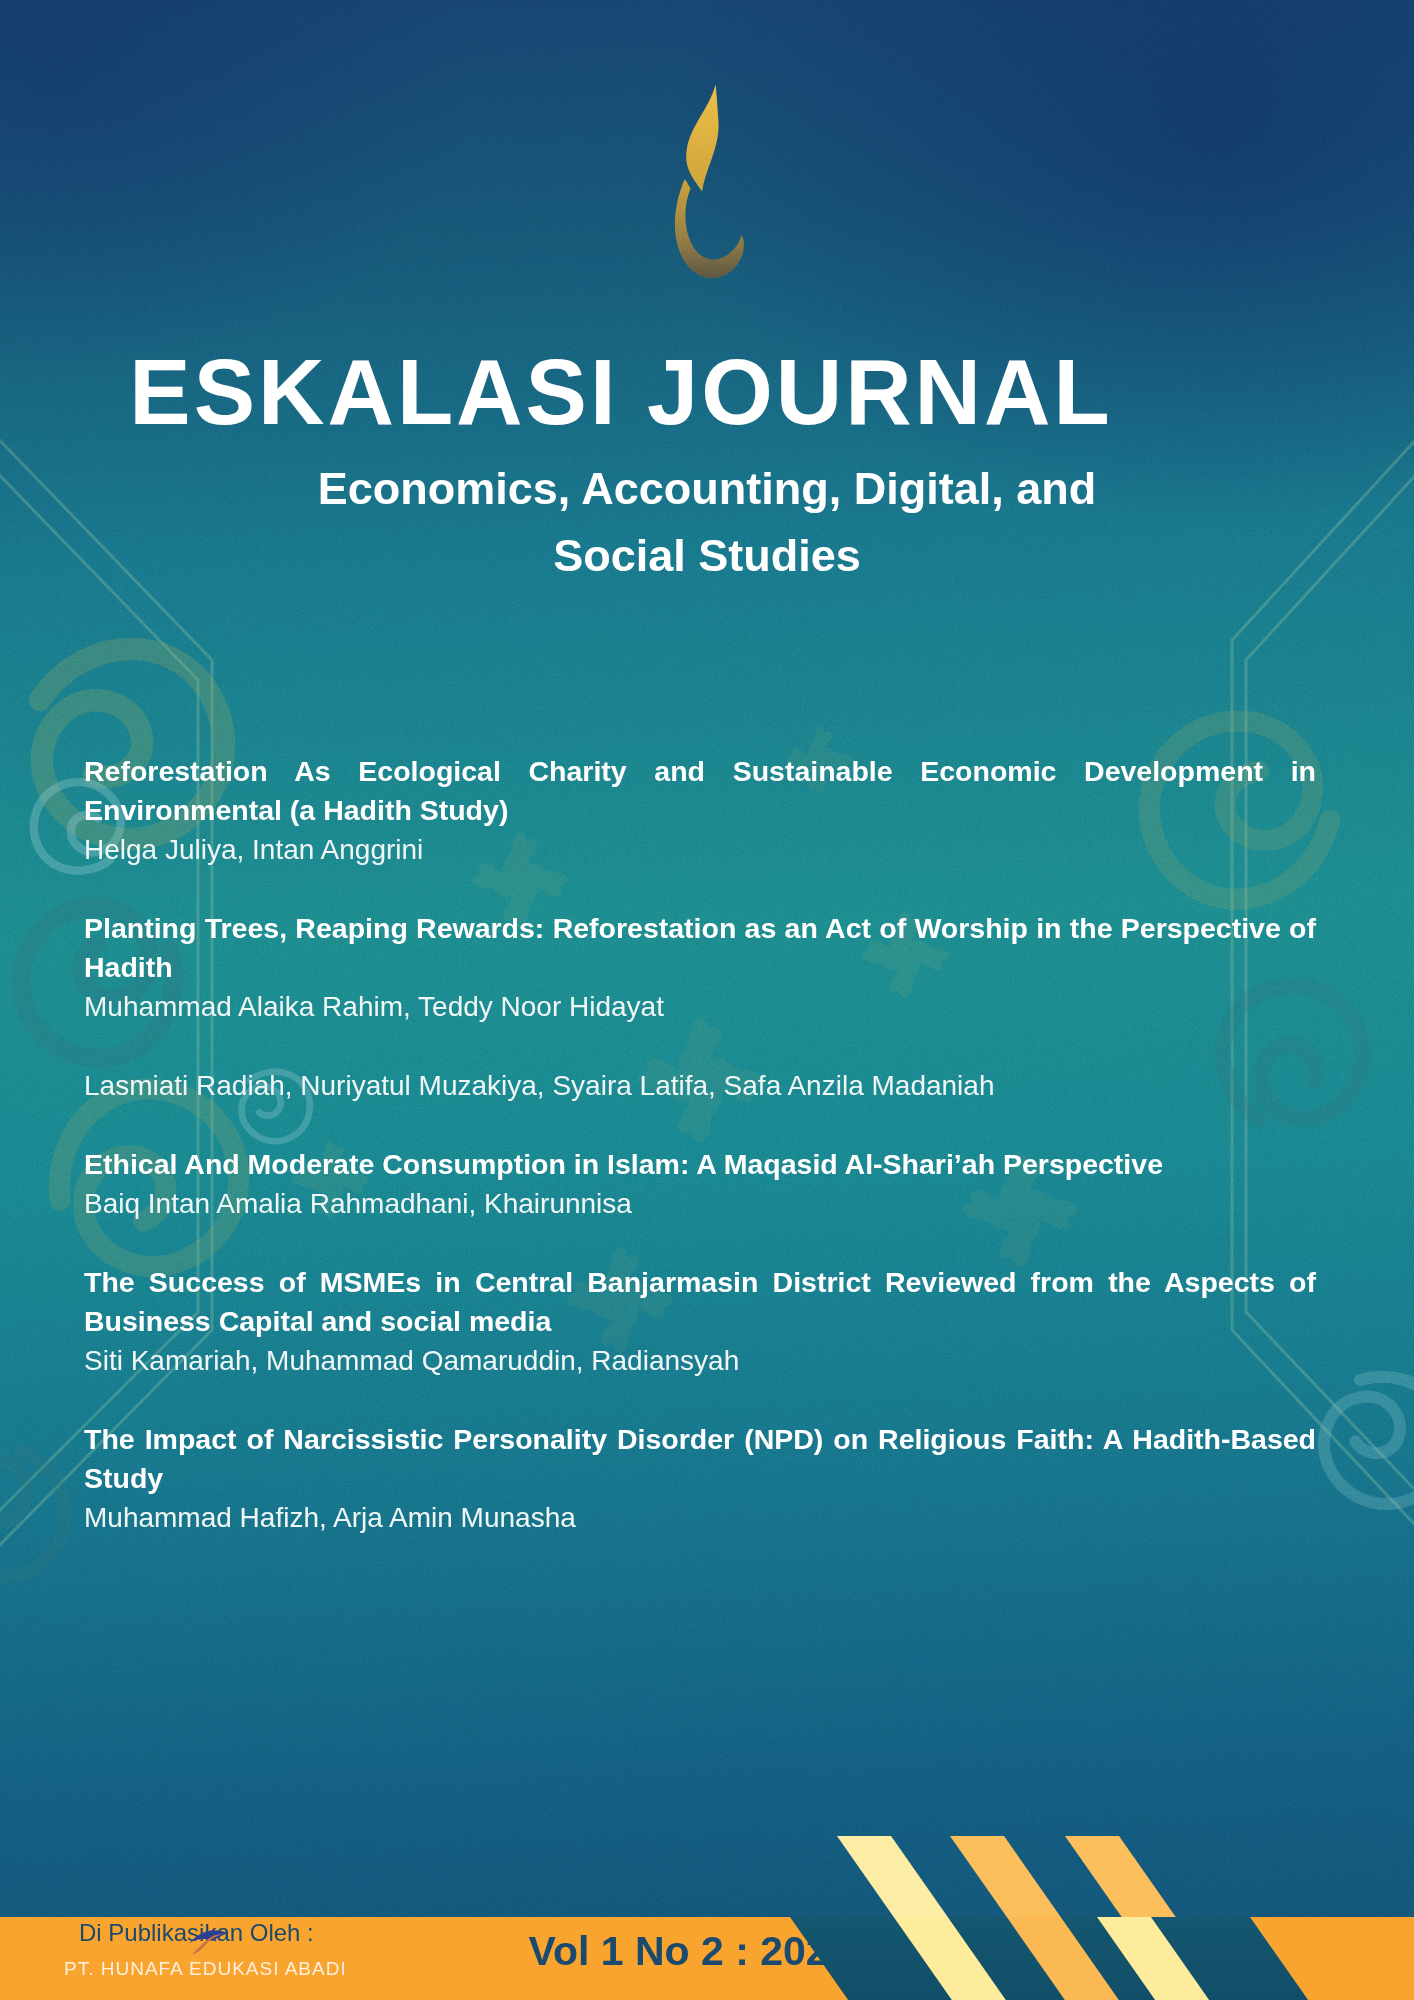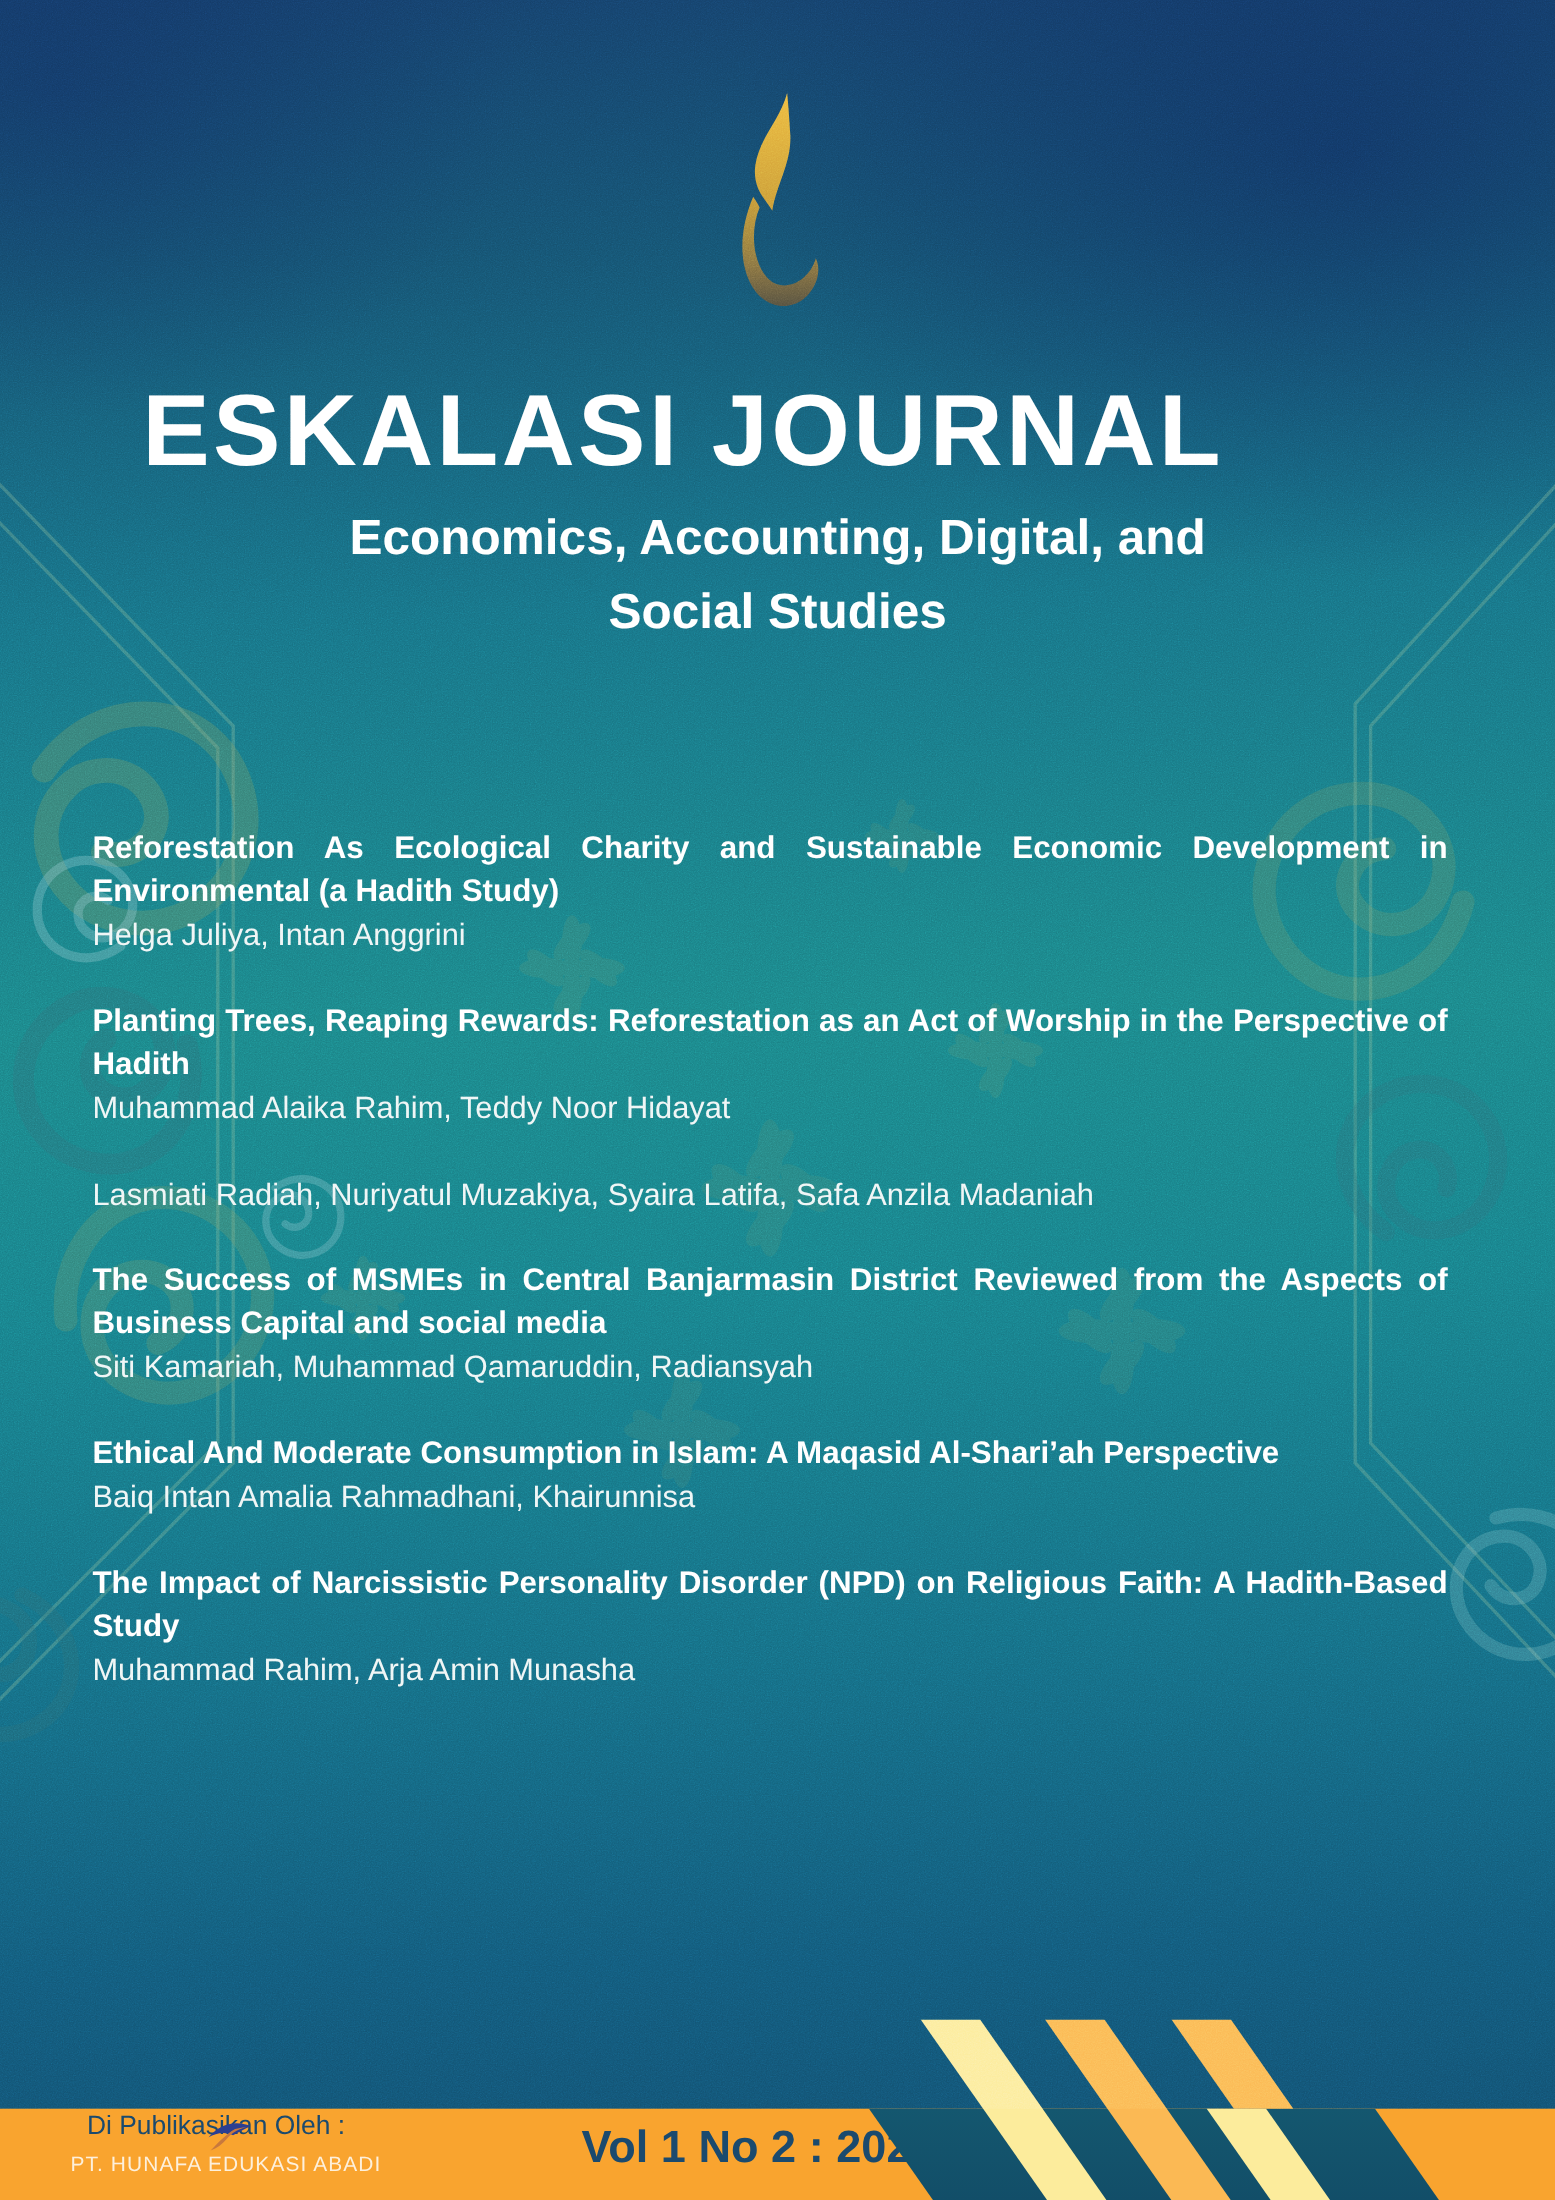--- a/index.html
+++ b/index.html
@@ -137,30 +137,30 @@
       <p class="article-authors">Helga Juliya, Intan Anggrini</p>
     </div>
     <div class="article">
       <p class="article-title">Planting Trees, Reaping Rewards: Reforestation as an Act of Worship in the Perspective of Hadith</p>
       <p class="article-authors">Muhammad Alaika Rahim, Teddy Noor Hidayat</p>
     </div>
     <div class="article">
       <p class="article-authors">Lasmiati Radiah, Nuriyatul Muzakiya, Syaira Latifa, Safa Anzila Madaniah</p>
     </div>
     <div class="article">
+      <p class="article-title">Ethical And Moderate Consumption in Islam: A Maqasid Al-Shari’ah Perspective</p>
+      <p class="article-authors">Baiq Intan Amalia Rahmadhani, Khairunnisa</p>
+    </div>
+    <div class="article">
       <p class="article-title">The Success of MSMEs in Central Banjarmasin District Reviewed from the Aspects of Business Capital and social media</p>
       <p class="article-authors">Siti Kamariah, Muhammad Qamaruddin, Radiansyah</p>
     </div>
     <div class="article">
-      <p class="article-title">Ethical And Moderate Consumption in Islam: A Maqasid Al-Shari’ah Perspective</p>
-      <p class="article-authors">Baiq Intan Amalia Rahmadhani, Khairunnisa</p>
-    </div>
-    <div class="article">
       <p class="article-title">The Impact of Narcissistic Personality Disorder (NPD) on Religious Faith: A Hadith-Based Study</p>
-      <p class="article-authors">Muhammad Rahim, Arja Amin Munasha</p>
+      <p class="article-authors">Muhammad Hafizh, Arja Amin Munasha</p>
     </div>
   </div>
 
   <div class="footer-bar"></div>
 
   <div class="pub-label">Di Publikasikan Oleh :</div>
 
   <svg class="pub-logo" viewBox="0 0 95 62" xmlns="http://www.w3.org/2000/svg">
     <path d="M10,34 C32,8 62,0 92,12 L58,30 C42,22 24,26 10,34 Z" fill="#2b3f92"></path>
     <path d="M92,12 C72,16 56,24 45,38 C37,48 26,56 14,60 C28,46 44,28 62,18 Z" fill="#c8793d"></path>

